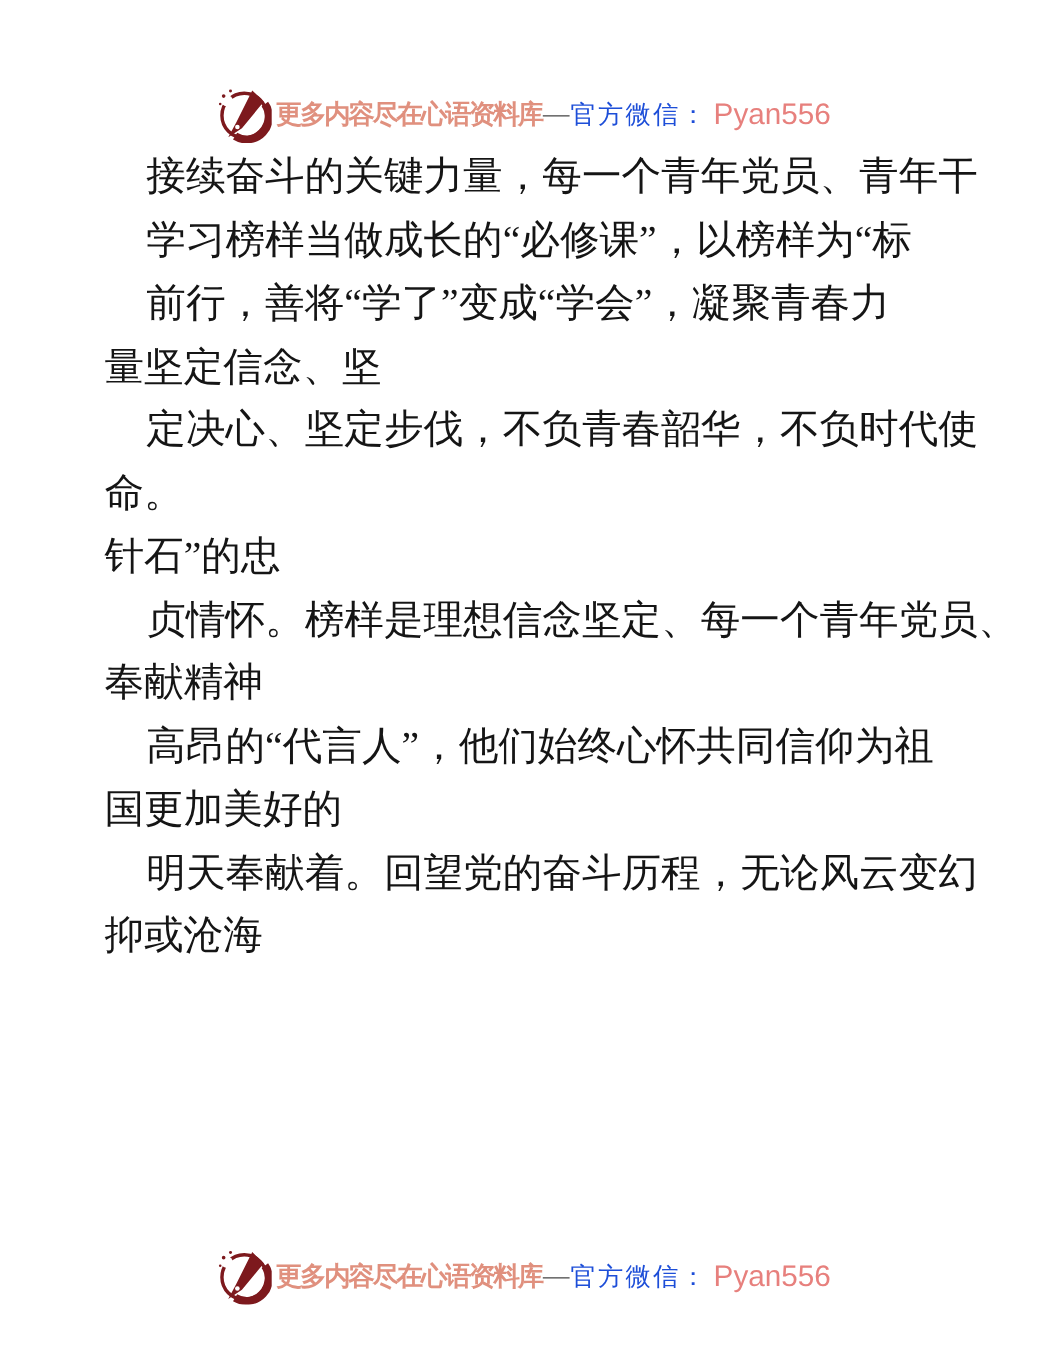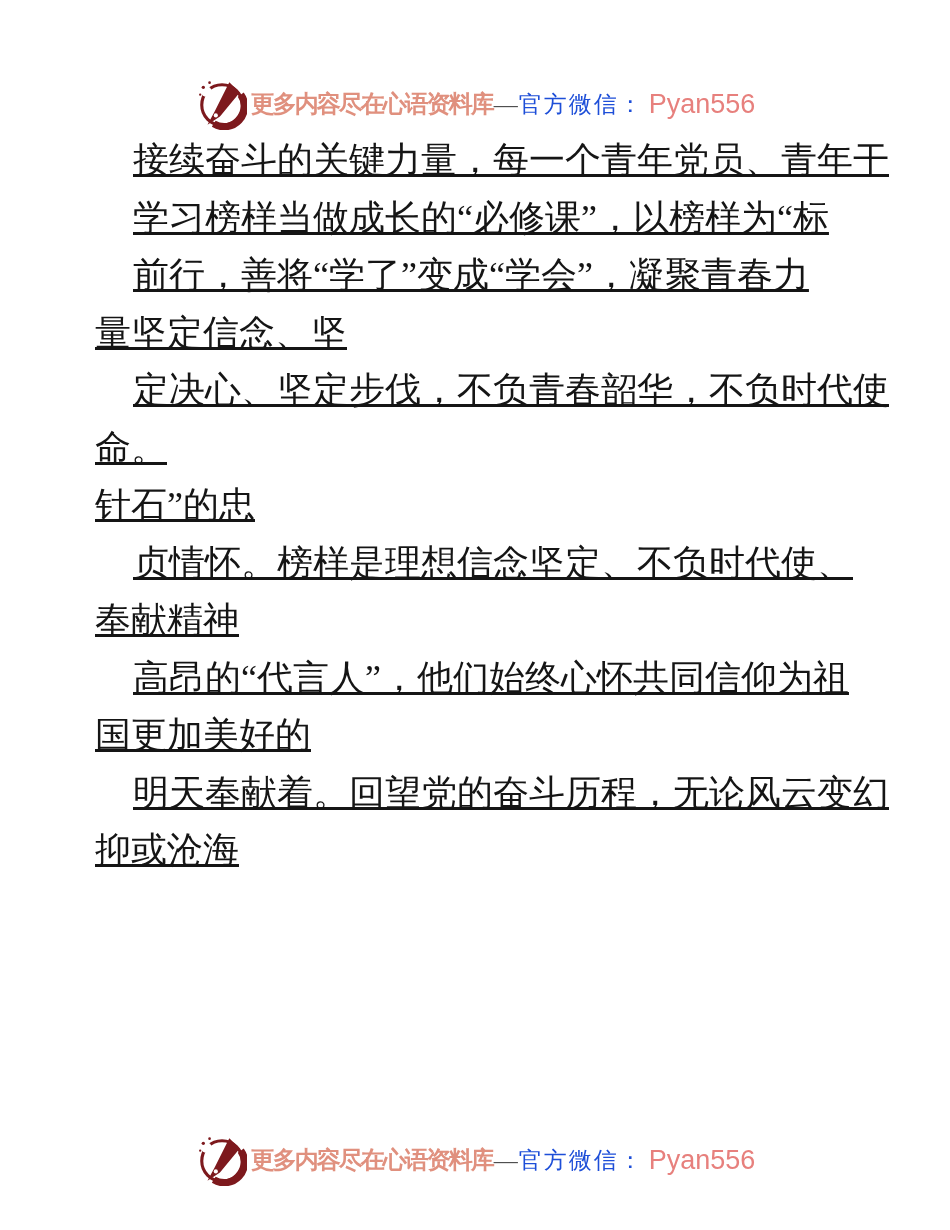--- a/index.html
+++ b/index.html
@@ -20,21 +20,21 @@
   .watermark.footer{top:1118px;}
   .logo{width:52px;height:52px;margin-right:4px;flex:none;}
   .brand{color:#e0907e;font-size:24px;letter-spacing:-2px;font-weight:bold;}
   .dash{color:#4f4f4f;font-size:24px;margin:0 1px;}
   .wlabel{color:#1d4ed8;font-size:23px;letter-spacing:2px;}
   .wid{color:#e7807d;font-size:27px;font-family:"Liberation Sans","DejaVu Sans",sans-serif;margin-left:5px;}
   .doc{
     position:absolute;top:116px;left:95px;width:800px;
     color:#151515;font-size:36px;line-height:57.5px;
   }
-  .para{margin:0;padding:0;text-decoration:underline;}
+  .para{margin:0;padding:0;}
   .line{display:block;white-space:nowrap;}
   .indent{padding-left:38px;}
 </style>
 </head>
 <body>
 
 <div class="page">
 
   <div class="watermark header">
     <svg class="logo" viewBox="0 0 50 50" aria-hidden="true">
@@ -65,21 +65,21 @@
       <span class="line">量坚定信念、坚</span>
     </p>
     <p class="para">
       <span class="line indent">定决心、坚定步伐，不负青春韶华，不负时代使</span>
       <span class="line">命。</span>
     </p>
     <p class="para">
       <span class="line">针石”的忠</span>
     </p>
     <p class="para">
-      <span class="line indent">贞情怀。榜样是理想信念坚定、不负时代使、</span>
+      <span class="line indent">贞情怀。榜样是理想信念坚定、每一个青年党员、</span>
       <span class="line">奉献精神</span>
     </p>
     <p class="para">
       <span class="line indent">高昂的“代言人”，他们始终心怀共同信仰为祖</span>
       <span class="line">国更加美好的</span>
     </p>
     <p class="para">
       <span class="line indent">明天奉献着。回望党的奋斗历程，无论风云变幻</span>
       <span class="line">抑或沧海</span>
     </p>

